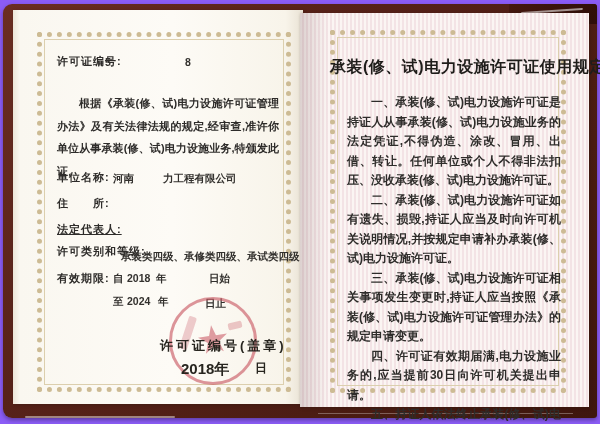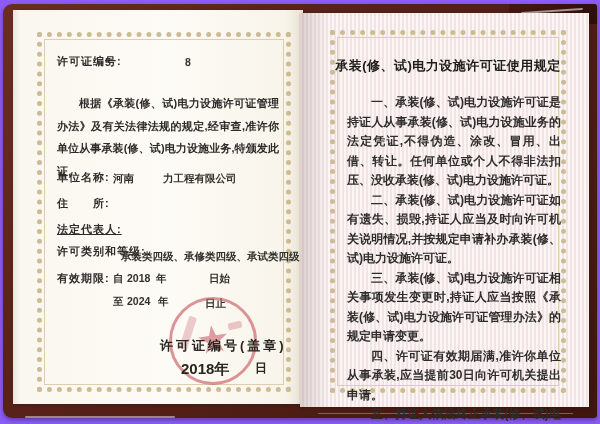--- a/index.html
+++ b/index.html
@@ -57,21 +57,21 @@
           border:3px solid rgba(198,80,92,.6); z-index:1; filter:blur(.3px); }
   .seal-star { position:absolute; left:50%; top:50%; transform:translate(-50%,-54%) rotate(-8deg);
                font-size:38px; color:rgba(198,80,92,.55); line-height:1; }
   .seal-mark1 { position:absolute; left:12px; top:16px; width:8px; height:34px;
                 background:rgba(198,80,92,.28); transform:rotate(18deg); border-radius:2px; }
   .seal-mark2 { position:absolute; right:12px; top:22px; width:14px; height:7px;
                 background:rgba(198,80,92,.3); transform:rotate(-14deg); border-radius:2px; }
 
   
   .rp-title { position:absolute; left:30px; top:44px; width:236px; text-align:center;
-              font-size:13px; font-weight:700; color:#1f1d1a; letter-spacing:.5px; white-space:nowrap; }
+              font-size:16px; font-weight:700; color:#1f1d1a; letter-spacing:.5px; white-space:nowrap; }
   .rules { position:absolute; left:47px; top:80px; width:214px; }
   .rules p { font-size:12px; font-weight:600; line-height:19.5px; text-indent:2em;
              text-align:justify; color:#2e2c2a; }
 </style>
 </head>
 <body>
 
 <div class="photo">
 
   <div class="cover">
@@ -127,18 +127,18 @@
   <div class="page page-right">
     <div class="page-right-gutter-shade"></div>
     <div class="frame frame-right"></div>
 
     <div class="rp-title">承装(修、试)电力设施许可证使用规定</div>
 
     <div class="rules">
       <p>一、承装(修、试)电力设施许可证是持证人从事承装(修、试)电力设施业务的法定凭证,不得伪造、涂改、冒用、出借、转让。任何单位或个人不得非法扣压、没收承装(修、试)电力设施许可证。</p>
       <p>二、承装(修、试)电力设施许可证如有遗失、损毁,持证人应当及时向许可机关说明情况,并按规定申请补办承装(修、试)电力设施许可证。</p>
       <p>三、承装(修、试)电力设施许可证相关事项发生变更时,持证人应当按照《承装(修、试)电力设施许可证管理办法》的规定申请变更。</p>
-      <p>四、许可证有效期届满,准许你单位从事承装,应当提前30日向许可机关提出申请。</p>
+      <p>四、许可证有效期届满,电力设施业务的,应当提前30日向许可机关提出申请。</p>
       <p>五、持证人依法终止承装(修、试)电力设施业务的,应当将承装(修、试)电力设施许可证交回原许可机关。</p>
     </div>
   </div>
 
 </div>
 
 </body></html>

